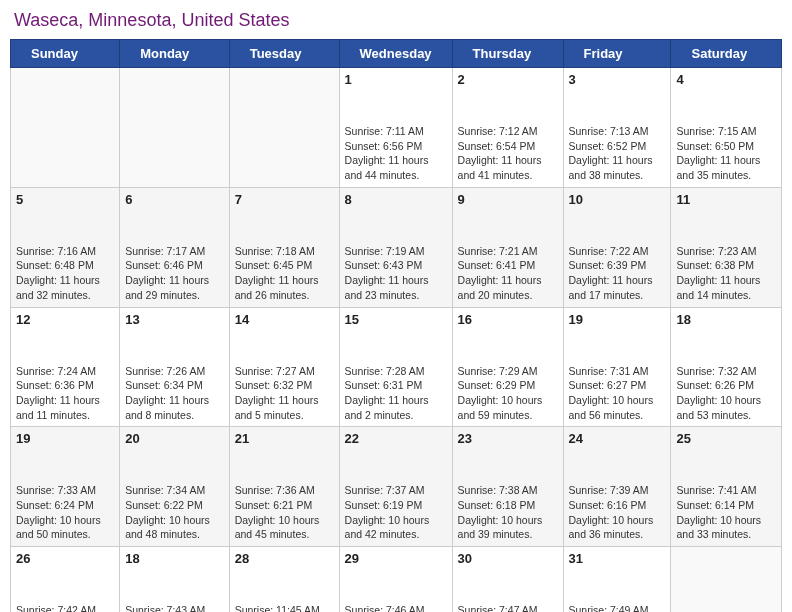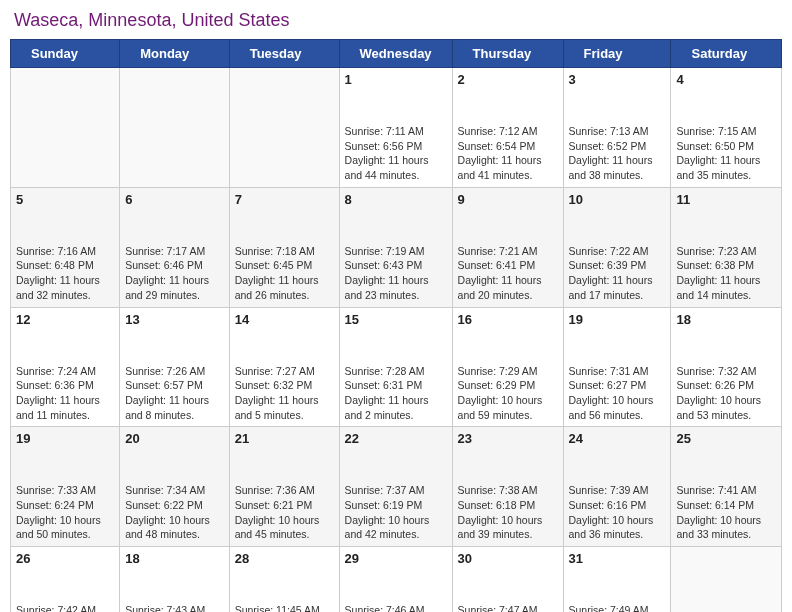--- a/index.html
+++ b/index.html
@@ -189,21 +189,21 @@
         <td>
           <span class="day-num">12</span>
           <div class="day-info">Sunrise: 7:24 AM
 Sunset: 6:36 PM
 Daylight: 11 hours
 and 11 minutes.</div>
         </td>
         <td>
           <span class="day-num">13</span>
           <div class="day-info">Sunrise: 7:26 AM
-Sunset: 6:57 PM
+Sunset: 6:34 PM
 Daylight: 11 hours
 and 8 minutes.</div>
         </td>
         <td>
           <span class="day-num">14</span>
           <div class="day-info">Sunrise: 7:27 AM
 Sunset: 6:32 PM
 Daylight: 11 hours
 and 5 minutes.</div>
         </td>

